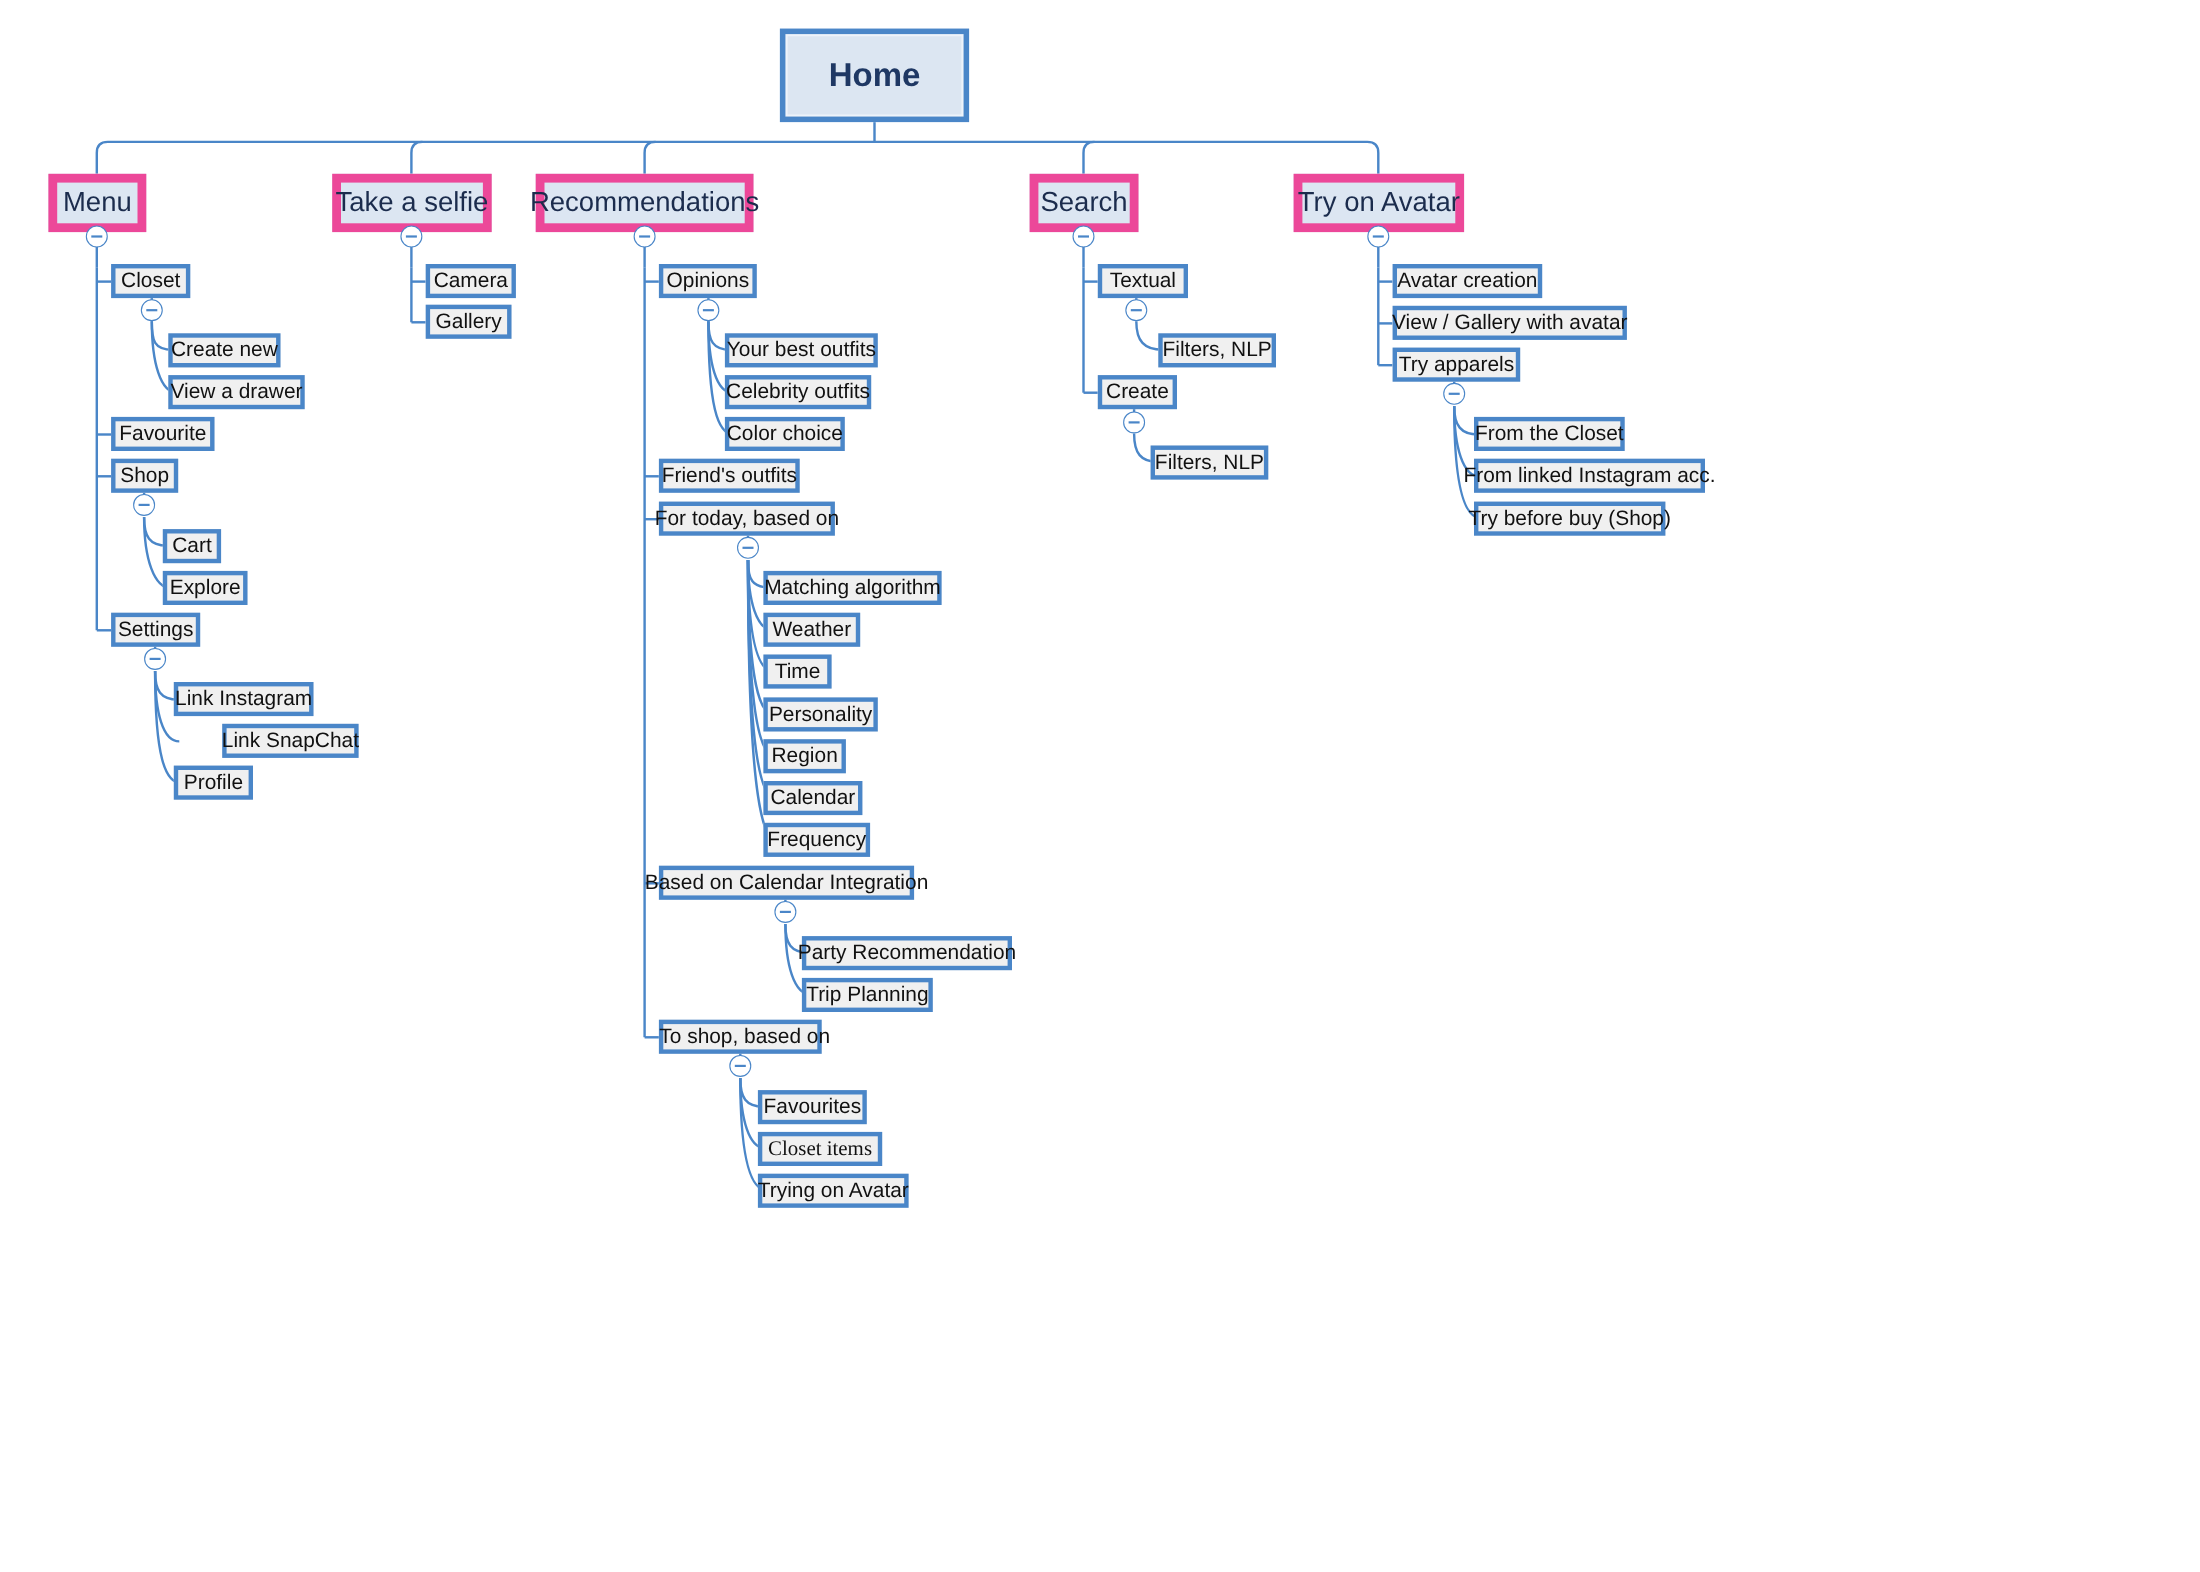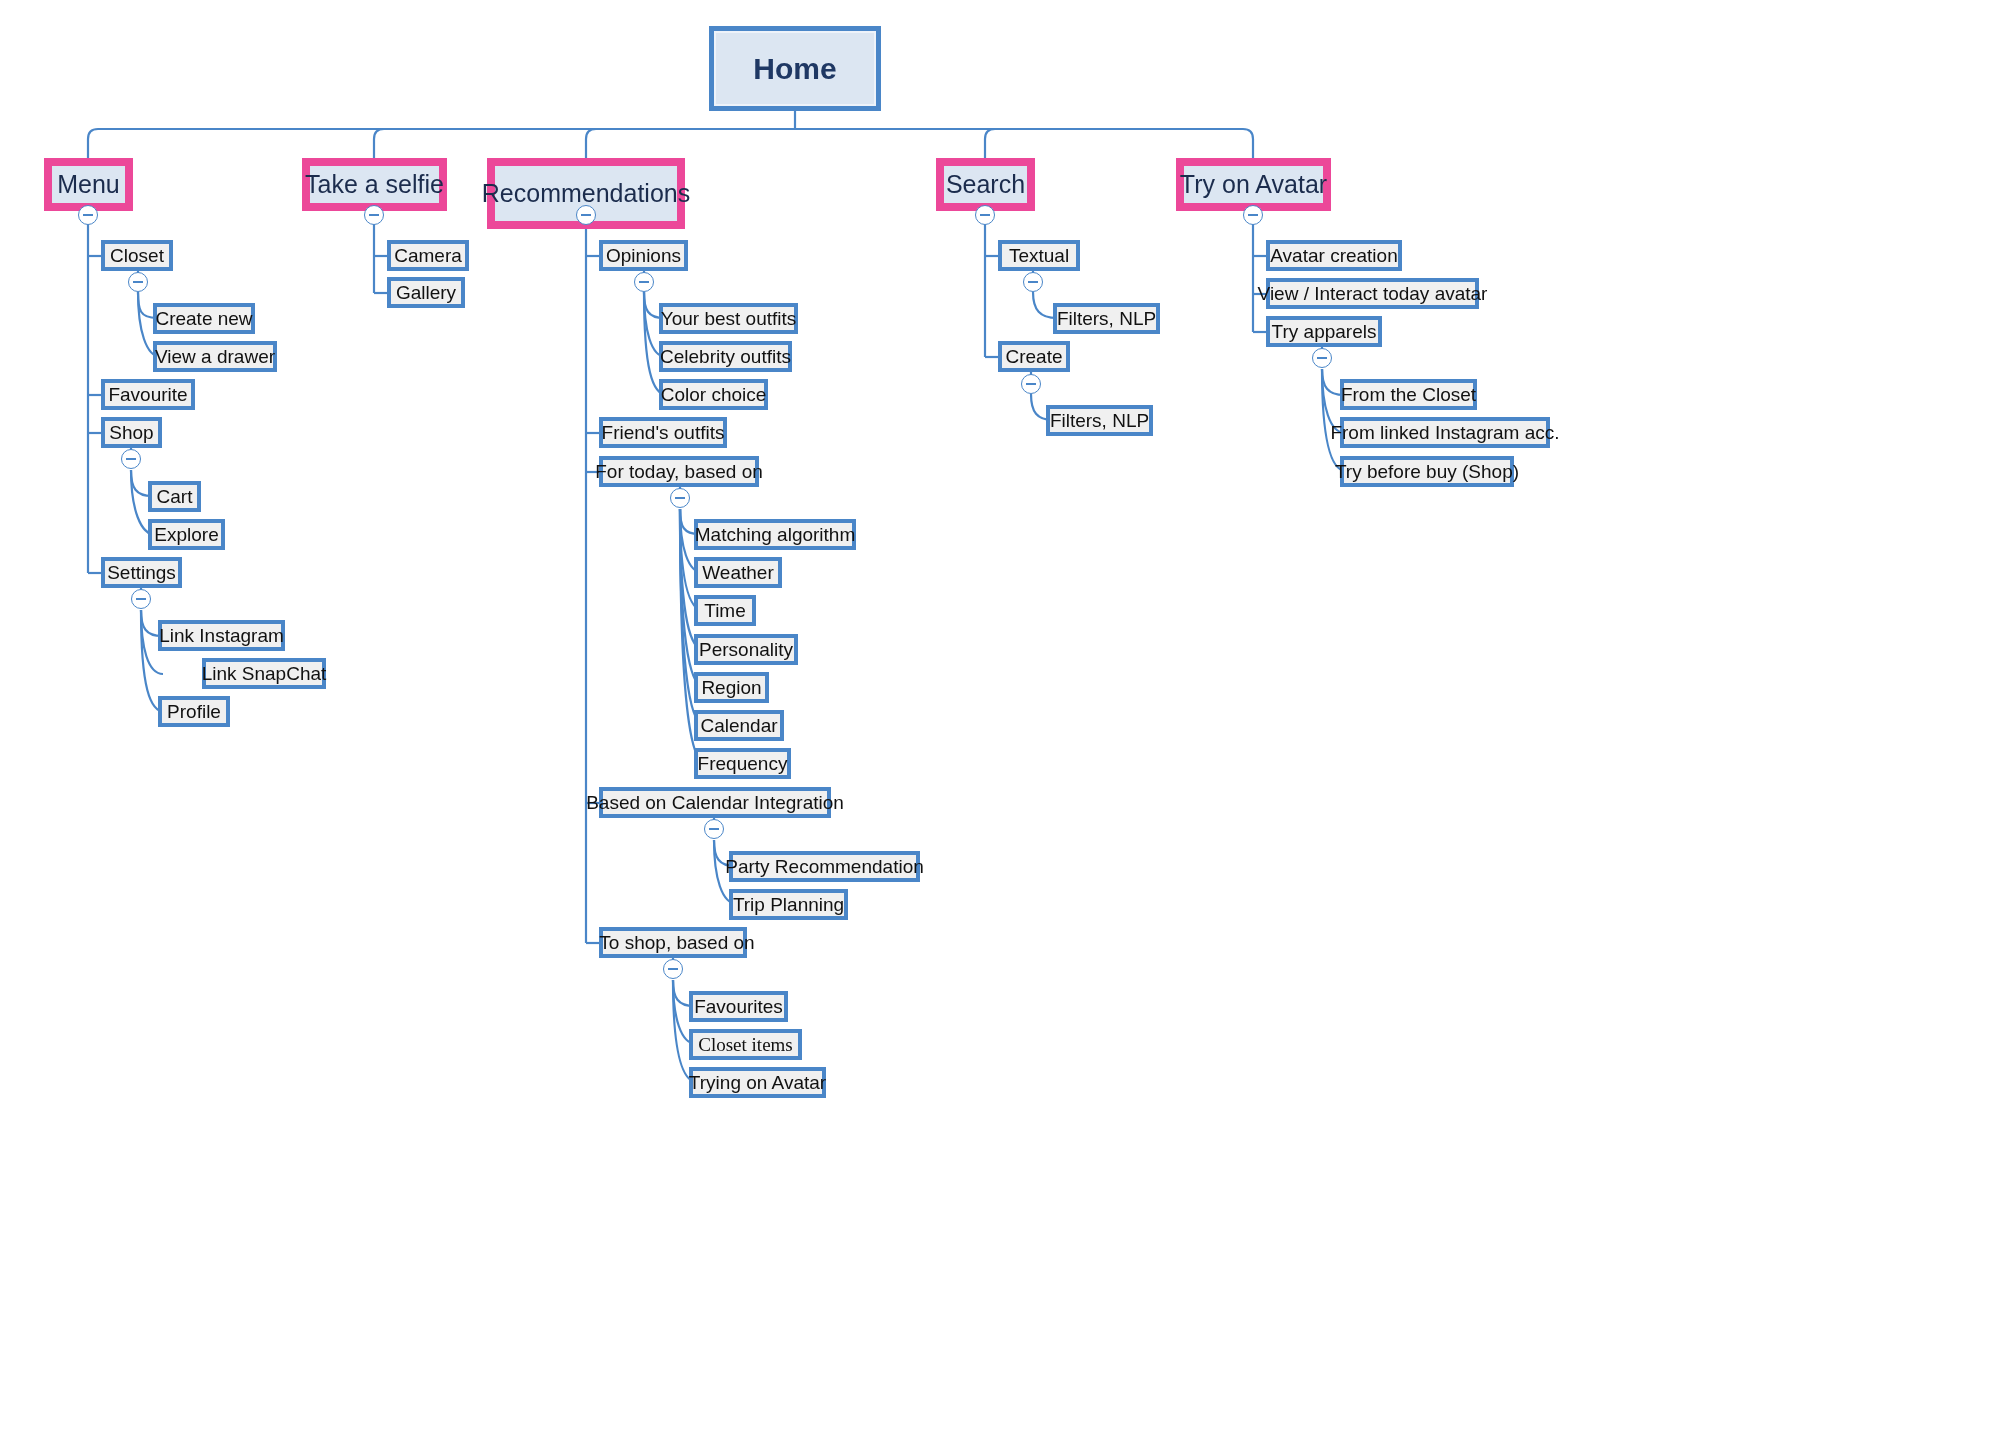--- a/index.html
+++ b/index.html
@@ -159,21 +159,21 @@
   <div class="node lvl2" style="left:44px;top:158px;width:89px;height:53px;">
     <span>Menu</span>
   </div>
   <div class="collapse" style="left:78px;top:205px;"></div>
 
   <div class="node lvl2" style="left:302px;top:158px;width:145px;height:53px;">
     <span>Take a selfie</span>
   </div>
   <div class="collapse" style="left:364px;top:205px;"></div>
 
-  <div class="node lvl2" style="left:487px;top:158px;width:198px;height:71px;">
+  <div class="node lvl2" style="left:487px;top:158px;width:198px;height:53px;">
     <span>Recommendations</span>
   </div>
   <div class="collapse" style="left:576px;top:205px;"></div>
 
   <div class="node lvl2" style="left:936px;top:158px;width:99px;height:53px;">
     <span>Search</span>
   </div>
   <div class="collapse" style="left:975px;top:205px;"></div>
 
   <div class="node lvl2" style="left:1176px;top:158px;width:155px;height:53px;">
@@ -319,21 +319,21 @@
   <div class="collapse" style="left:1021px;top:374px;"></div>
 
   <div class="node lvl3 ctr" style="left:1046px;top:405px;width:107px;height:31px;">
     <span>Filters, NLP</span>
   </div>
 
   <div class="node lvl3 ctr" style="left:1266px;top:240px;width:136px;height:31px;">
     <span>Avatar creation</span>
   </div>
   <div class="node lvl3 ctr" style="left:1266px;top:278px;width:213px;height:31px;">
-    <span>View / Interact today avatar</span>
+    <span>View / Gallery with avatar</span>
   </div>
   <div class="node lvl3 ctr" style="left:1266px;top:316px;width:116px;height:31px;">
     <span>Try apparels</span>
   </div>
   <div class="collapse" style="left:1312px;top:348px;"></div>
 
   <div class="node lvl3 ctr" style="left:1340px;top:379px;width:137px;height:31px;">
     <span>From the Closet</span>
   </div>
   <div class="node lvl3 ctr" style="left:1340px;top:417px;width:210px;height:31px;">

